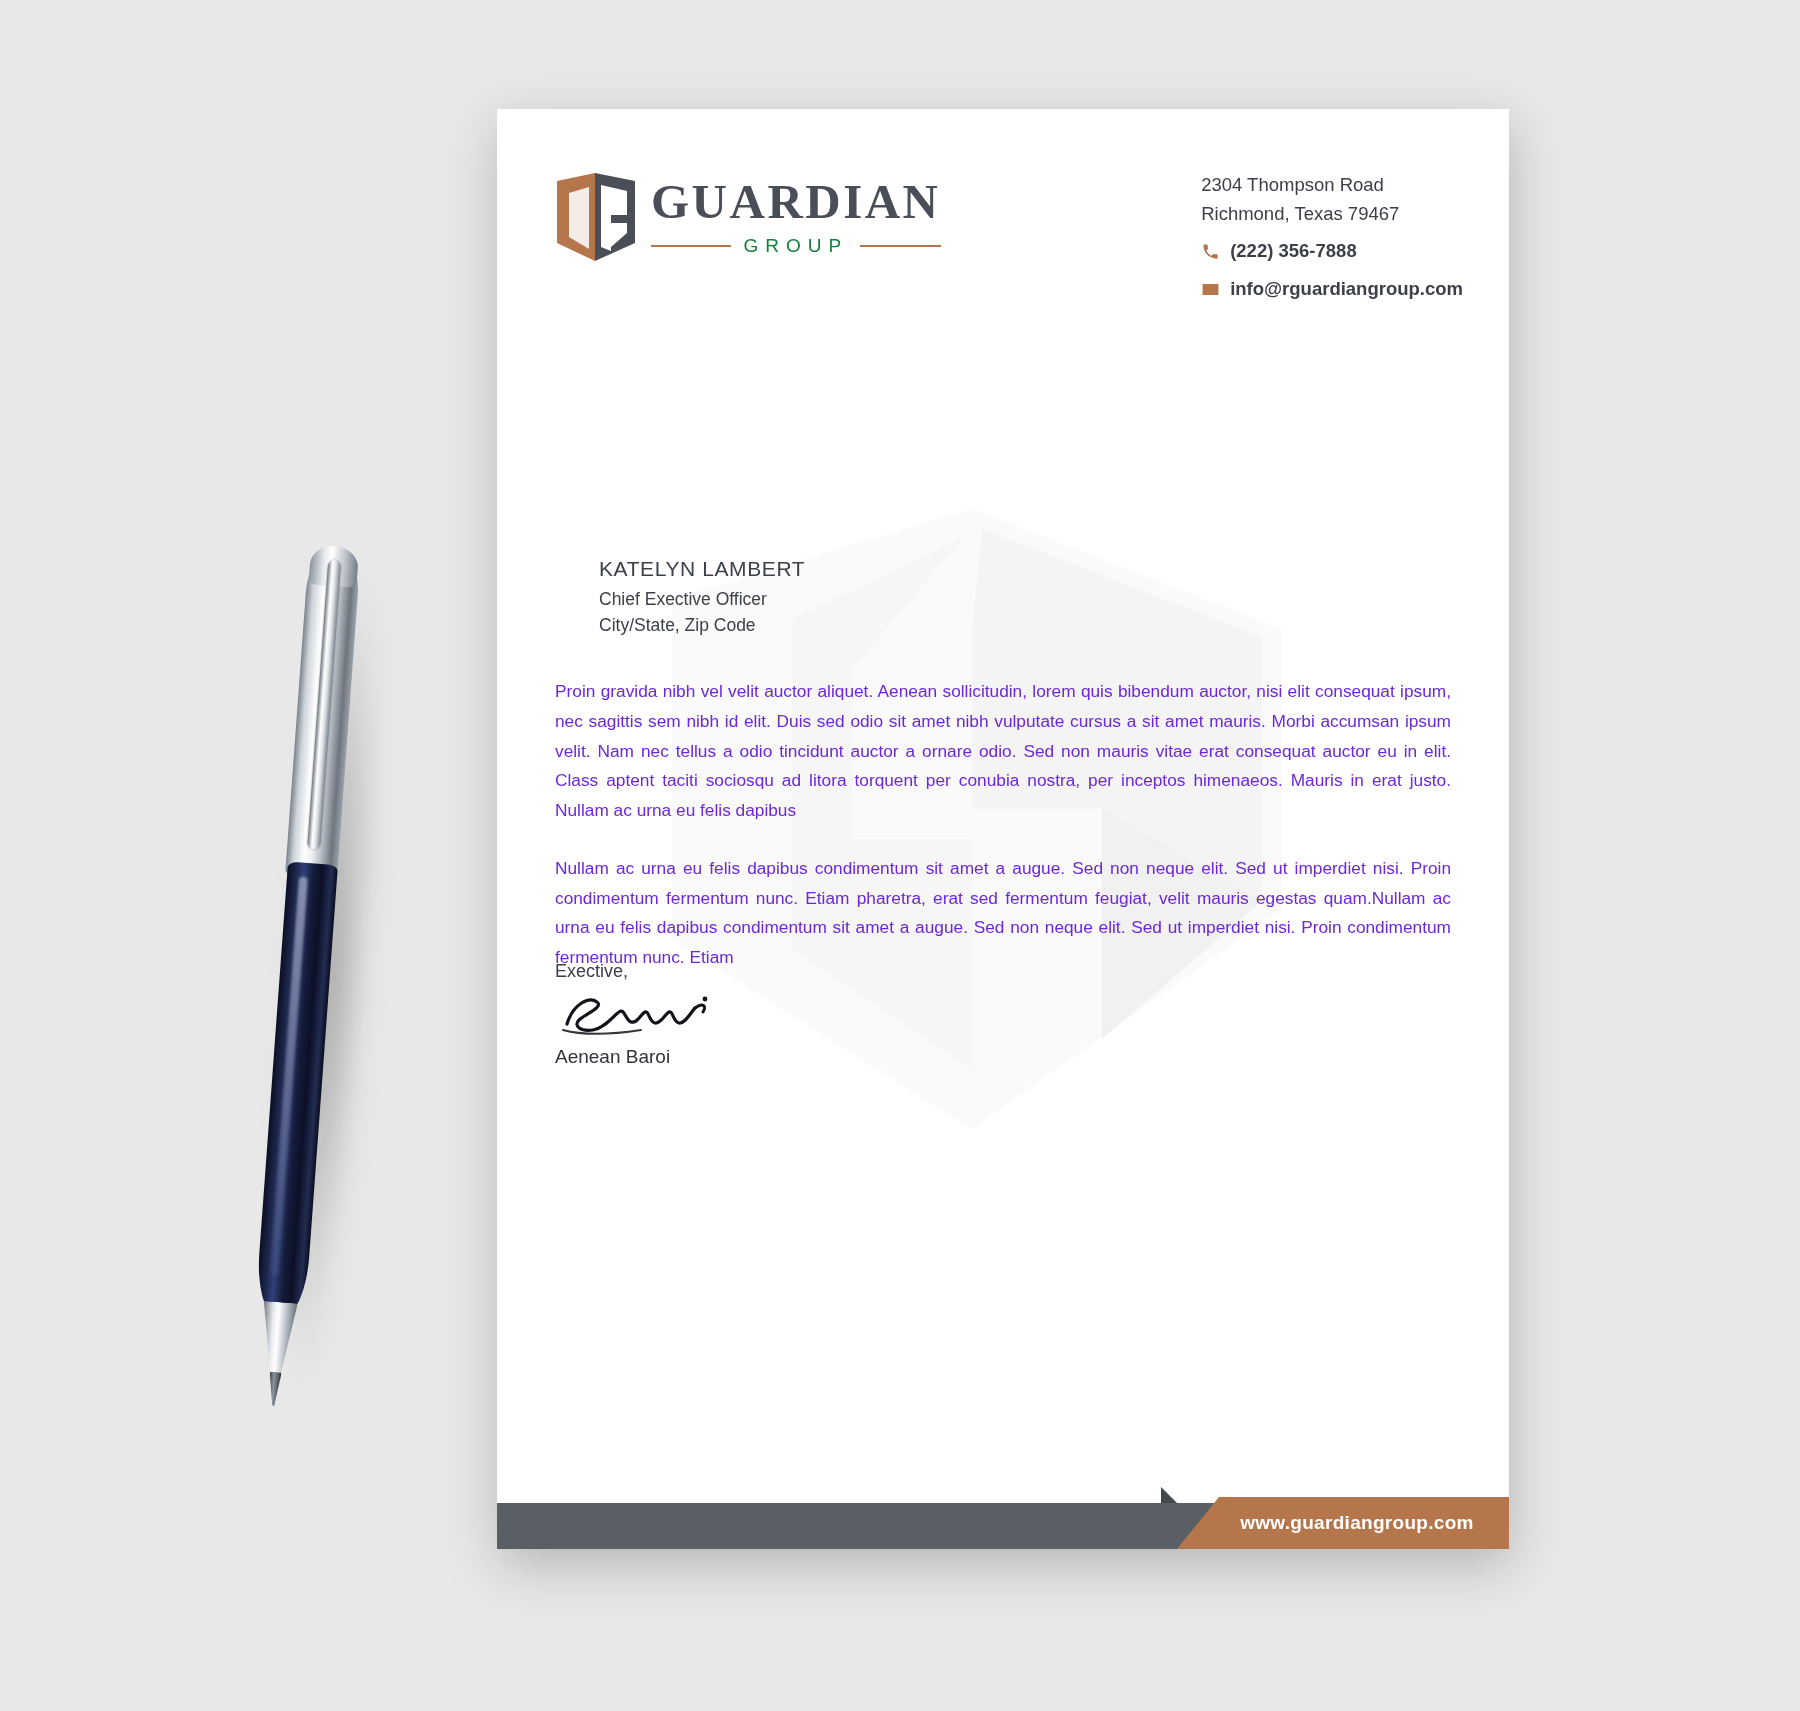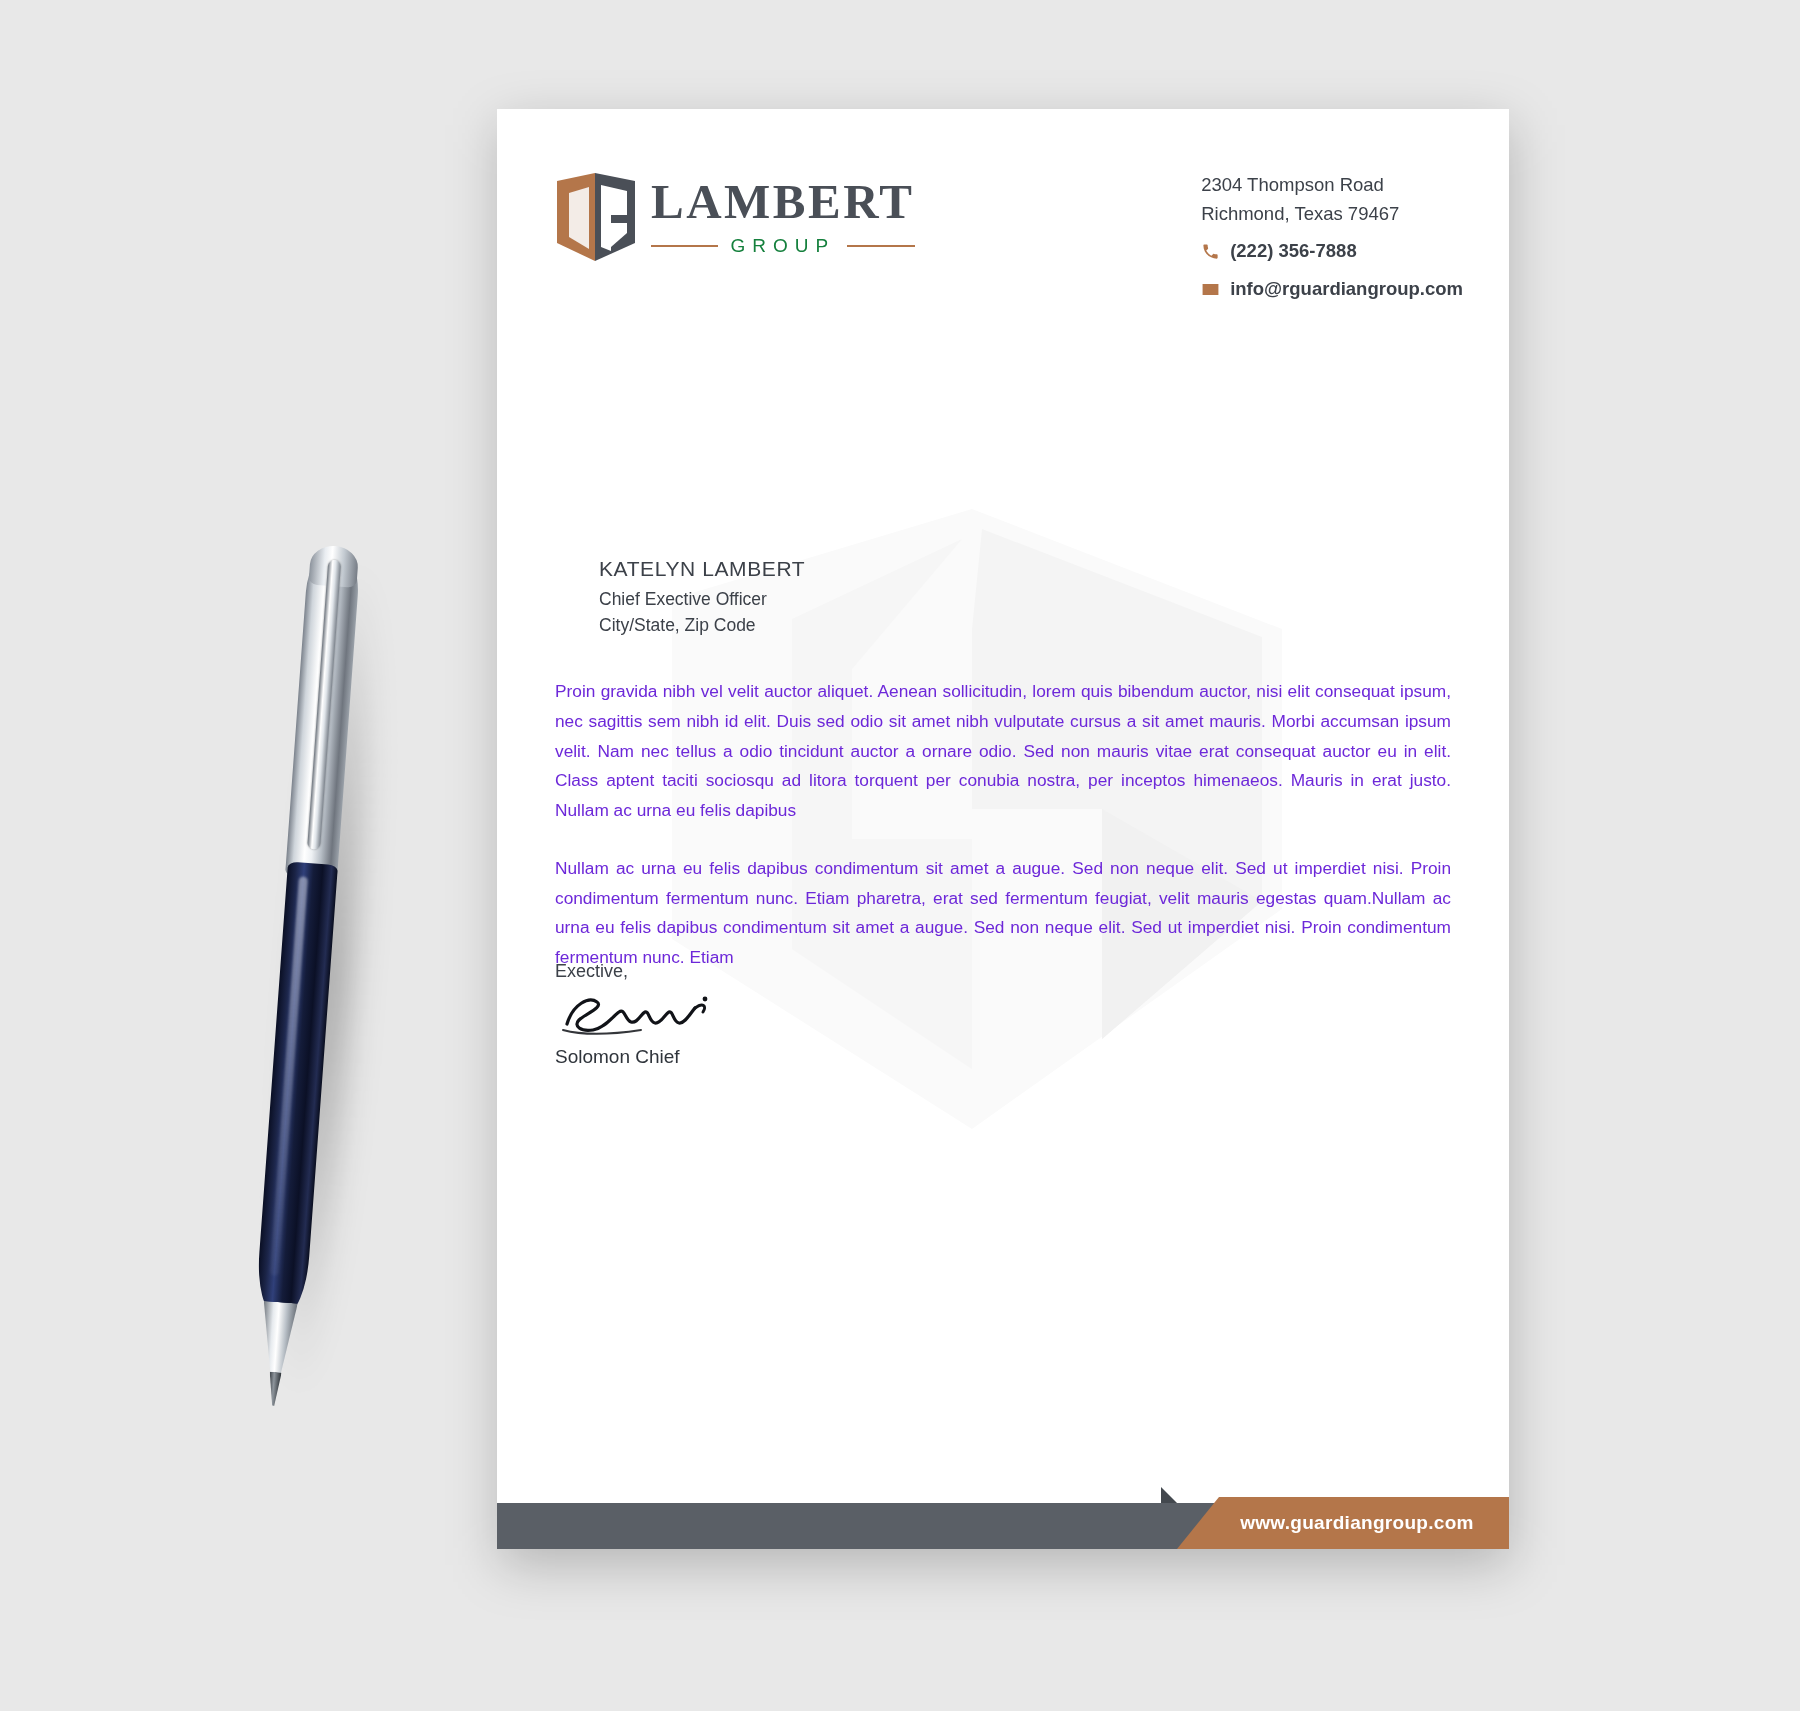--- a/index.html
+++ b/index.html
@@ -315,21 +315,21 @@
 
   <div class="logo-block">
     <svg class="logo-mark" viewBox="0 0 82 92">
       <polygon points="2,10 40,2 40,90 2,72" fill="#b4764a"></polygon>
       <polygon points="14,22 34,16 34,78 14,66" fill="#f3ece7"></polygon>
       <polygon points="40,2 80,10 80,72 40,90" fill="#4a4f57"></polygon>
       <polygon points="46,14 72,20 72,44 56,44 56,80 46,76" fill="#ffffff"></polygon>
       <polygon points="56,52 72,52 72,62 56,76" fill="#ffffff"></polygon>
     </svg>
     <div class="logo-text">
-      <div class="logo-word">LAMBERT</div>
+      <div class="logo-word">GUARDIAN</div>
       <div class="logo-sub-row">
         <div class="logo-rule"></div>
         <div class="logo-sub">GROUP</div>
         <div class="logo-rule"></div>
       </div>
     </div>
   </div>
 
   <div class="contact-block">
     <div class="contact-line">2304 Thompson Road</div>
@@ -365,21 +365,21 @@
   </div>
 
   <div class="signoff">
     <div class="signoff-word">Exective,</div>
     <svg class="signature" viewBox="0 0 200 56">
       <path d="M12 38 C18 18, 34 10, 42 16 C49 21, 30 28, 24 34 C18 40, 26 46, 38 44 C50 42, 58 30, 64 26 C70 22, 70 34, 76 36 C82 38, 86 28, 90 26 C94 24, 94 36, 100 37 C106 38, 110 28, 114 26 C118 24, 118 36, 124 37 C130 38, 136 26, 140 22" fill="none" stroke="#111318" stroke-width="3.2" stroke-linecap="round"></path>
       <path d="M140 22 C148 16, 152 20, 148 26" fill="none" stroke="#111318" stroke-width="3" stroke-linecap="round"></path>
       <circle cx="150" cy="13" r="2.4" fill="#111318"></circle>
       <path d="M8 44 C30 50, 60 48, 86 44" fill="none" stroke="#111318" stroke-width="2" stroke-linecap="round" opacity="0.85"></path>
     </svg>
-    <div class="signoff-name">Solomon Chief</div>
+    <div class="signoff-name">Aenean Baroi</div>
   </div>
 
   <div class="footer-bar"></div>
   <div class="footer-dark-tri"></div>
   <div class="footer-accent">
     <span class="footer-url">www.guardiangroup.com</span>
   </div>
 </div>
 
 </body></html>

